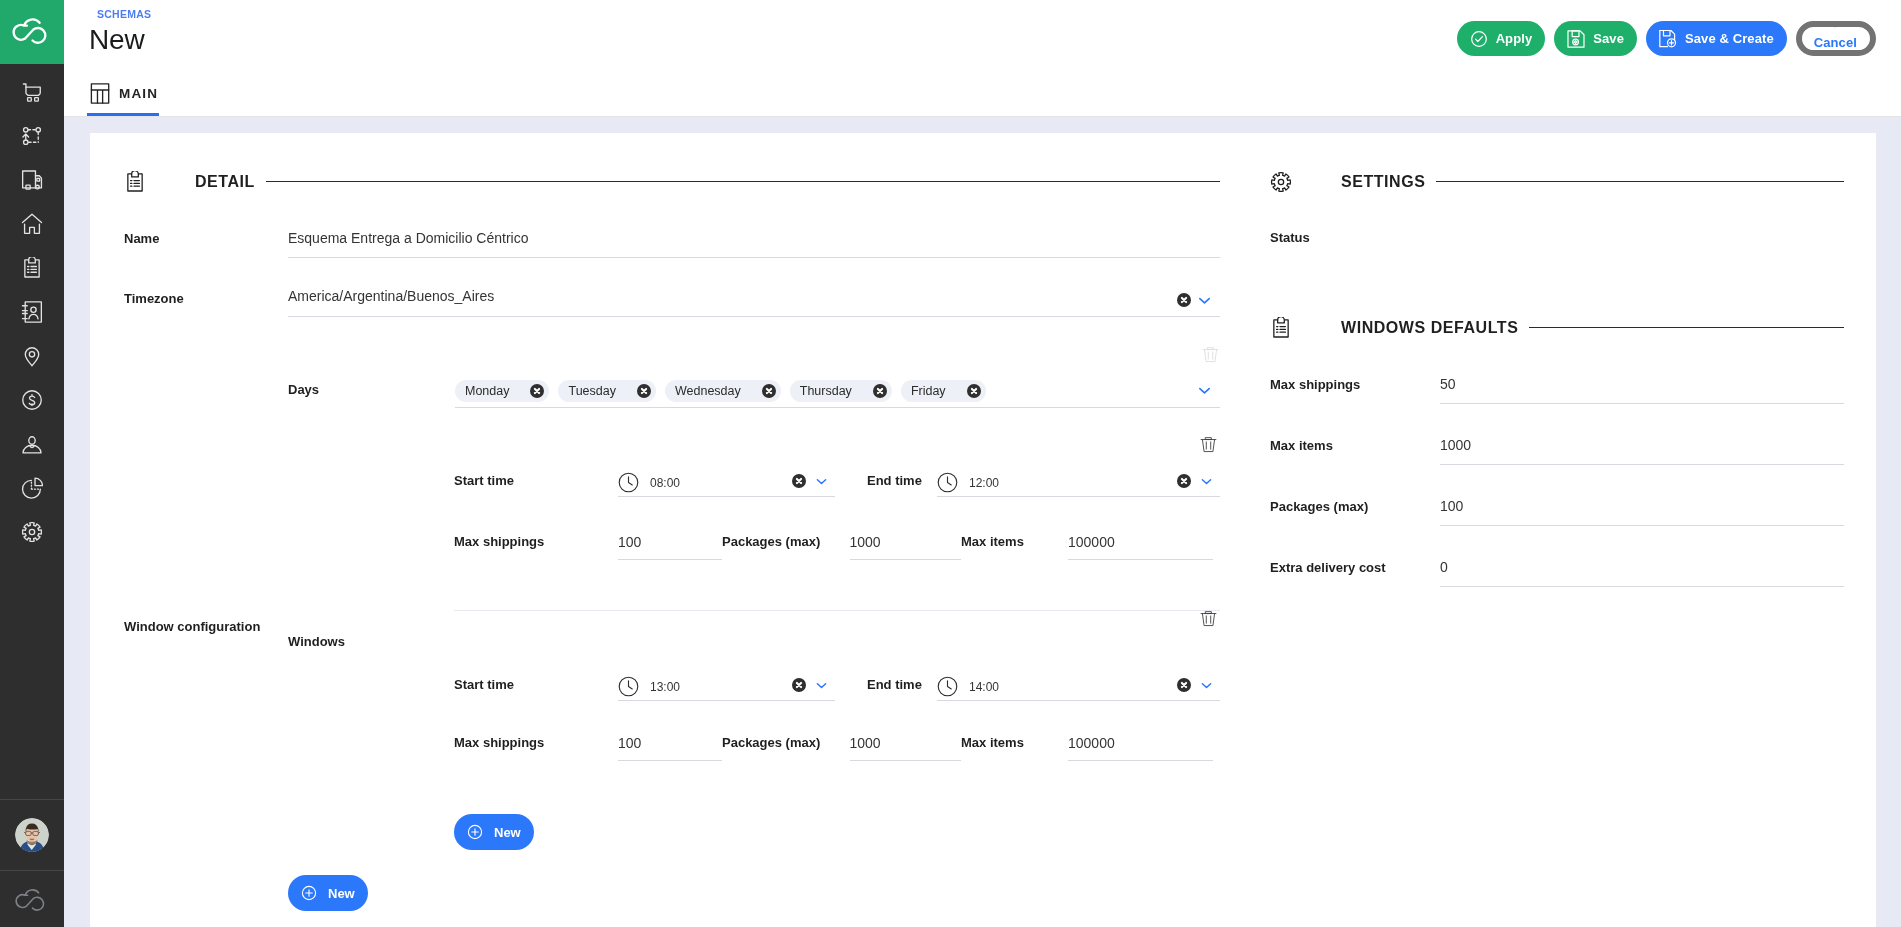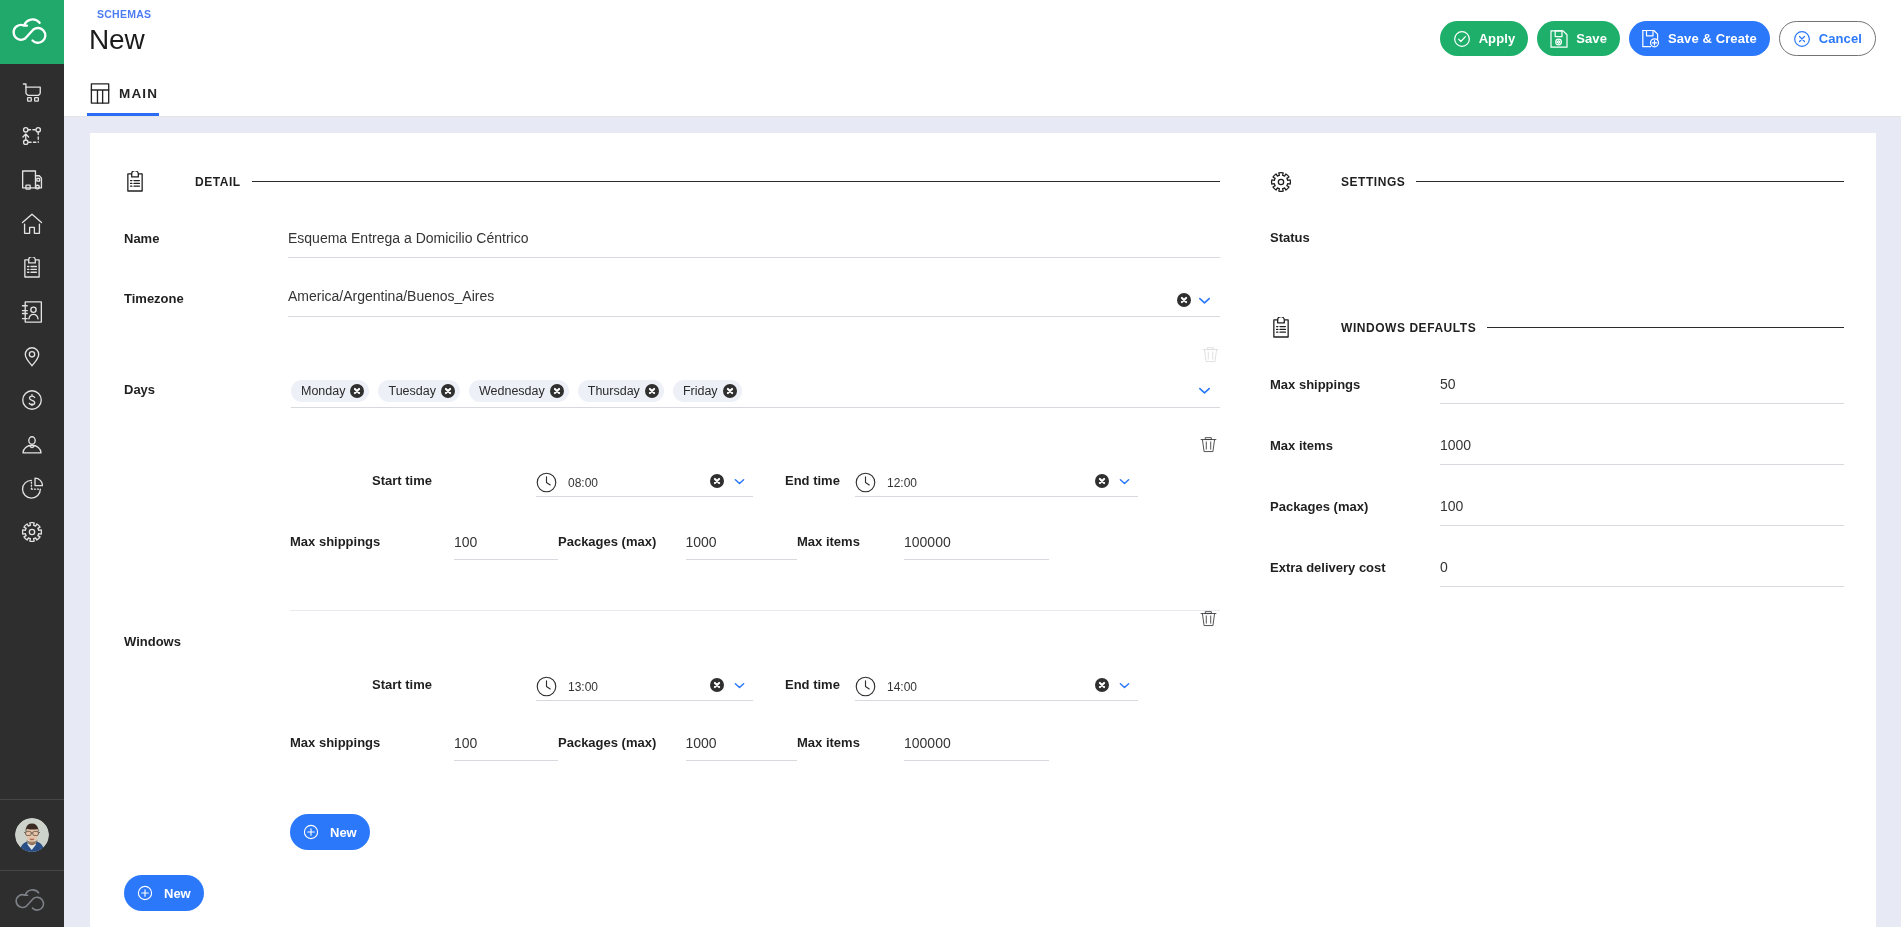--- a/index.html
+++ b/index.html
@@ -22,43 +22,43 @@
   .main { flex:1 1 auto; display:flex; flex-direction:column; min-width:0; background:#e7eaf5; }
   .topbar { height:64px; background:#fff; display:flex; align-items:flex-start; padding:7px 0 0 25px; position:relative; flex:0 0 64px; }
   .crumb { font-size:10.5px; font-weight:700; letter-spacing:.25px; color:#4d7cf3; line-height:14px;margin-left:8px; }
   .page-title { font-size:28px; font-weight:400; color:#1b1b1b; letter-spacing:-.2px; line-height:30px; margin-top:4px;}
   .actions { position:absolute; right:25px; top:21px; display:flex; gap:9px; }
   .btn { height:35px; border-radius:17.5px; display:flex; align-items:center; gap:7px; padding:0 13px 0 12px;
          font-size:13px; font-weight:700; color:#fff; border:none; cursor:pointer; font-family:inherit; white-space:nowrap;
          letter-spacing:.1px;}
   .btn.green { background:#1eb06b; }
   .btn.blue { background:#2b78fa; }
-  .btn.white { background:#fff; color:#2b78fa; border:1px solid #737373; }
+  .btn.white { background:#fff; color:#2b78fa; border:6px solid #737373;flex-direction:column; }
 
   .tabsrow { background:#fff; height:53px; display:flex; align-items:stretch; padding-left:23px; border-bottom:1px solid #e5e5e5; flex:0 0 53px;}
   .tab { display:flex; align-items:center; gap:8px; padding:11px 1px 0 2px; border-bottom:3px solid #2b6ef5; cursor:pointer;
          width:69px; box-sizing:content-box; height:41px; align-self:flex-end;}
   .tab-label { font-size:13.5px; font-weight:700; letter-spacing:1.1px; color:#232323; margin-top:2px;}
   .tab svg { margin-top:2px; }
 
   .content { flex:1 1 auto; padding:16px 25px 0 26px; overflow:hidden; min-height:0;}
   .card { background:#fff; height:100%; display:flex; }
   .col-left { width:1157px; flex:0 0 1157px; padding:38px 27px 0 34px; position:relative;}
   .col-right { flex:1 1 auto; padding:38px 32px 0 23px; }
 
   .sec-head { display:flex; align-items:center; gap:9px; height:21px;}
-  .sec-title { font-size:12px; font-weight:700; letter-spacing:.55px; color:#1f1f1f; white-space:nowrap;padding-left:40px; }
+  .sec-title { font-size:16px; font-weight:700; letter-spacing:.55px; color:#1f1f1f; white-space:nowrap;padding-left:40px; }
   .sec-line { flex:1 1 auto; height:1px; background:#2b2b2b; margin-left:2px;}
 
   
   .frow { display:flex; align-items:flex-start; }
   .flabel { font-size:13px; font-weight:700; color:#1f1f1f; line-height:18px;}
   .fval { font-size:14px; color:#343434; font-weight:400; line-height:19px;}
 
-  .chip { display:inline-flex; align-items:center; gap:5px; background:#eef0f7; border-radius:11.5px; height:22px;
+  .chip { display:inline-flex; align-items:center; gap:21px; background:#eef0f7; border-radius:11.5px; height:22px;
           padding:0 5px 0 10px; font-size:12.5px; color:#2b2b2b; }
   .chip-x { width:14px; height:14px; flex:0 0 14px; display:flex;}
 
   .newbtn { height:36px; border-radius:18px; background:#2b78fa; color:#fff; display:inline-flex; align-items:center;
             gap:10px; padding:0 13px 0 12px; font-size:13px; font-weight:700; border:none; cursor:pointer; font-family:inherit;}
 
   .hr-soft { height:1px; background:#e9e9ef; }
 
   
   .fin { display:block; border-bottom:1px solid #d8d9de; position:relative; }
@@ -313,20 +313,21 @@
                     <circle cx="8" cy="8" r="8" fill="#2f2f2f"></circle>
                     <path d="m5.6 5.6 4.8 4.8M10.4 5.6l-4.8 4.8" stroke="#fff" stroke-width="2.4" stroke-linecap="round"></path>
                   </svg>
                 </span><span class="tz-chev">
                   <svg width="17" height="17" viewBox="0 0 24 24" fill="none" stroke="#2b78fa" stroke-width="2.3" stroke-linecap="round" stroke-linejoin="round">
                     <path d="m5.4 9.3 6.6 6 6.6-6"></path>
                   </svg>
                 </span></span>
             </div>
             <div class="wcfg">
+              <span class="flabel wcfg-label">Window configuration</span>
               <div class="wcfg-body"><div class="days-trash"><svg width="19" height="19" viewBox="0 0 24 24" fill="none" stroke="#dcdcdc" stroke-width="1.1" stroke-linecap="round" stroke-linejoin="round">
                     <path d="M2.6 7.0h18.8"></path>
                     <path d="M8.4 4.6h7.2v2.4H8.4z"></path>
                     <path d="M4.4 7.6 6.4 22.2h11.2l2-14.6"></path>
                     <path d="M9.2 10.0v9.2M14.8 10.0v9.2"></path>
                   </svg></div><div class="days-row">
                   <span class="flabel" style="width:167px;padding-top:2px">Days</span>
                   <span class="days-in">
                     <span class="chip">
                       <span>Monday</span>

